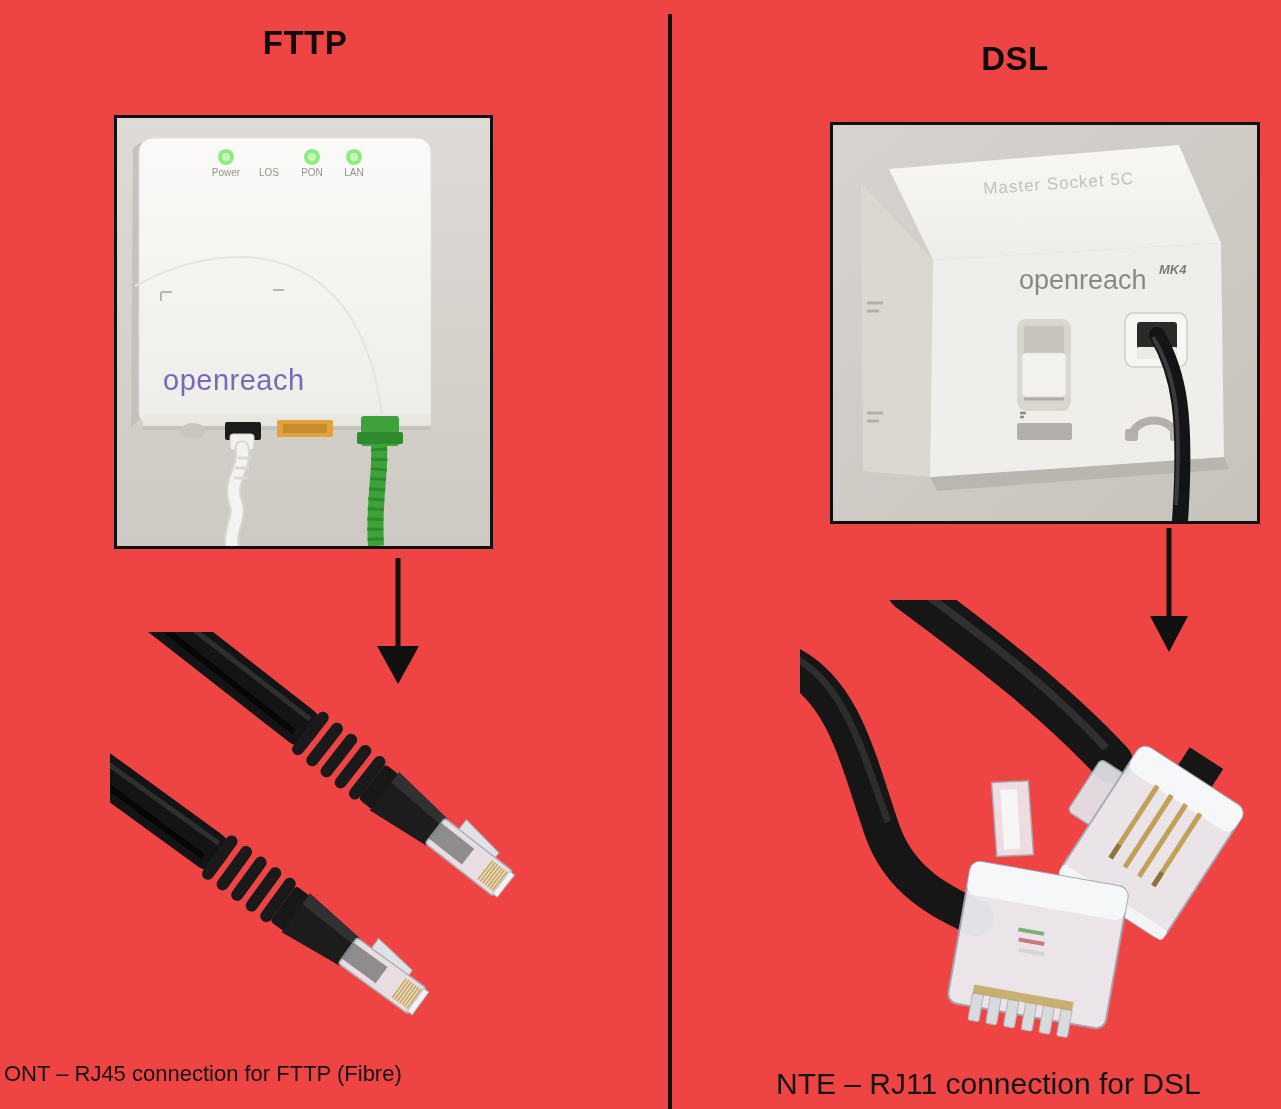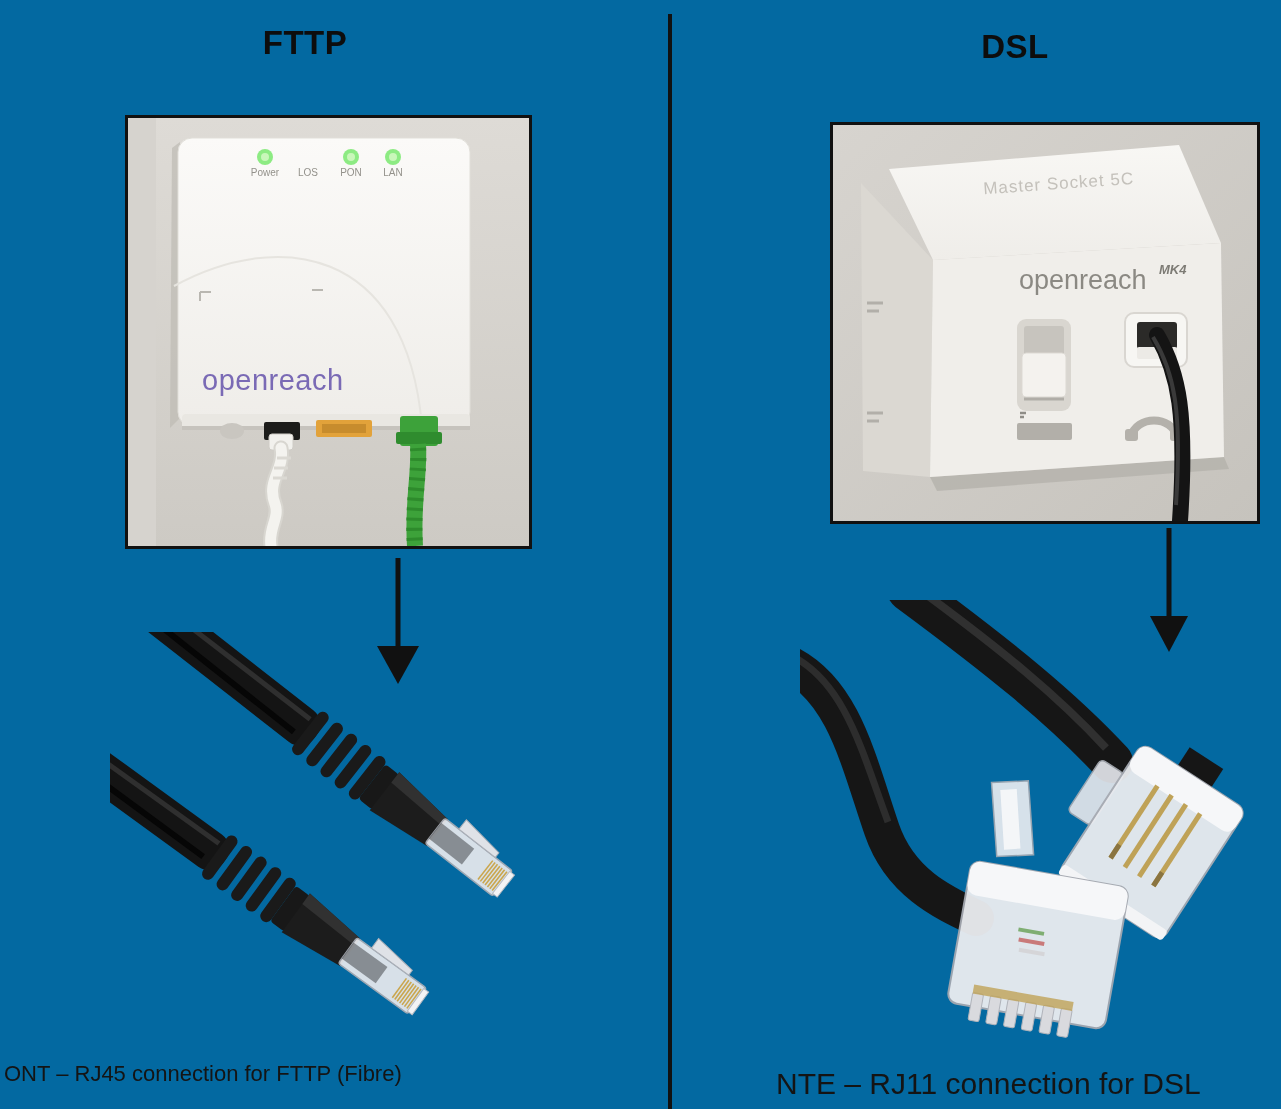--- a/index.html
+++ b/index.html
@@ -1,43 +1,43 @@
 <!DOCTYPE html>
 <html><head>
 <meta charset="utf-8">
 <style>
   html,body{margin:0;padding:0;background:#fff;}
   #canvas{
-    position:relative;width:1281px;height:1109px;background:#0369a1;
+    position:relative;width:1281px;height:1109px;background:#ef4444;
     font-family:"Liberation Sans", sans-serif;color:#111;overflow:hidden;
   }
   .abs{position:absolute;}
   .heading{
     font-size:33px;font-weight:700;text-align:center;width:200px;
     letter-spacing:0.5px;color:#0d0d0d;
   }
   #divider{left:668px;top:14px;width:4px;height:1095px;background:#111;}
   .photo-frame{border:3px solid #111;box-sizing:content-box;background:#d6d3ce;}
-  #ont-frame{left:125px;top:115px;width:373px;height:428px;padding-left:28px;}
+  #ont-frame{left:114px;top:115px;width:373px;height:428px;}
   #dsl-frame{left:830px;top:122px;width:424px;height:396px;}
   .caption{font-size:22px;color:#141414;white-space:nowrap;}
   #fttp-caption{left:4px;top:1061px;}
   #dsl-caption{left:776px;top:1067px;font-size:30px;}
   svg{display:block;}
   text{font-family:"Liberation Sans", sans-serif;}
 </style>
 </head>
 <body>
 
 <div id="canvas">
 
   <div id="divider" class="abs"></div>
 
   <div class="abs heading" style="left:205px;top:24px;">FTTP</div>
-  <div class="abs heading" style="left:915px;top:28px;">DSL</div>
+  <div class="abs heading" style="left:915px;top:40px;">DSL</div>
 
   <div class="abs photo-frame" id="ont-frame">
     <svg width="373" height="428" viewBox="0 0 373 428">
       <defs>
         <linearGradient id="wall1" x1="0" y1="0" x2="0" y2="1">
           <stop offset="0" stop-color="#dedbd6"></stop>
             <stop offset="1" stop-color="#cdcac4"></stop>
         </linearGradient>
         <linearGradient id="dev1" x1="0" y1="0" x2="0" y2="1">
           <stop offset="0" stop-color="#fbfaf8"></stop>

